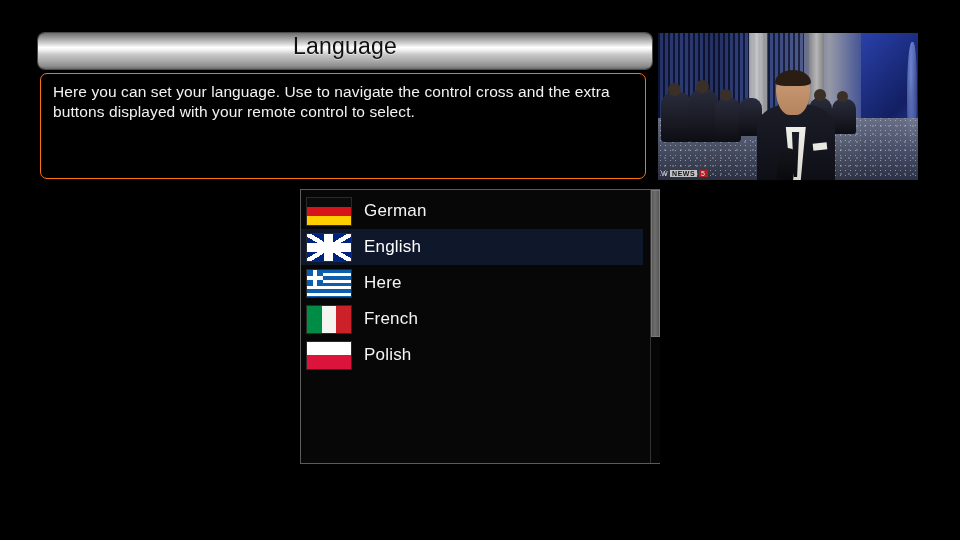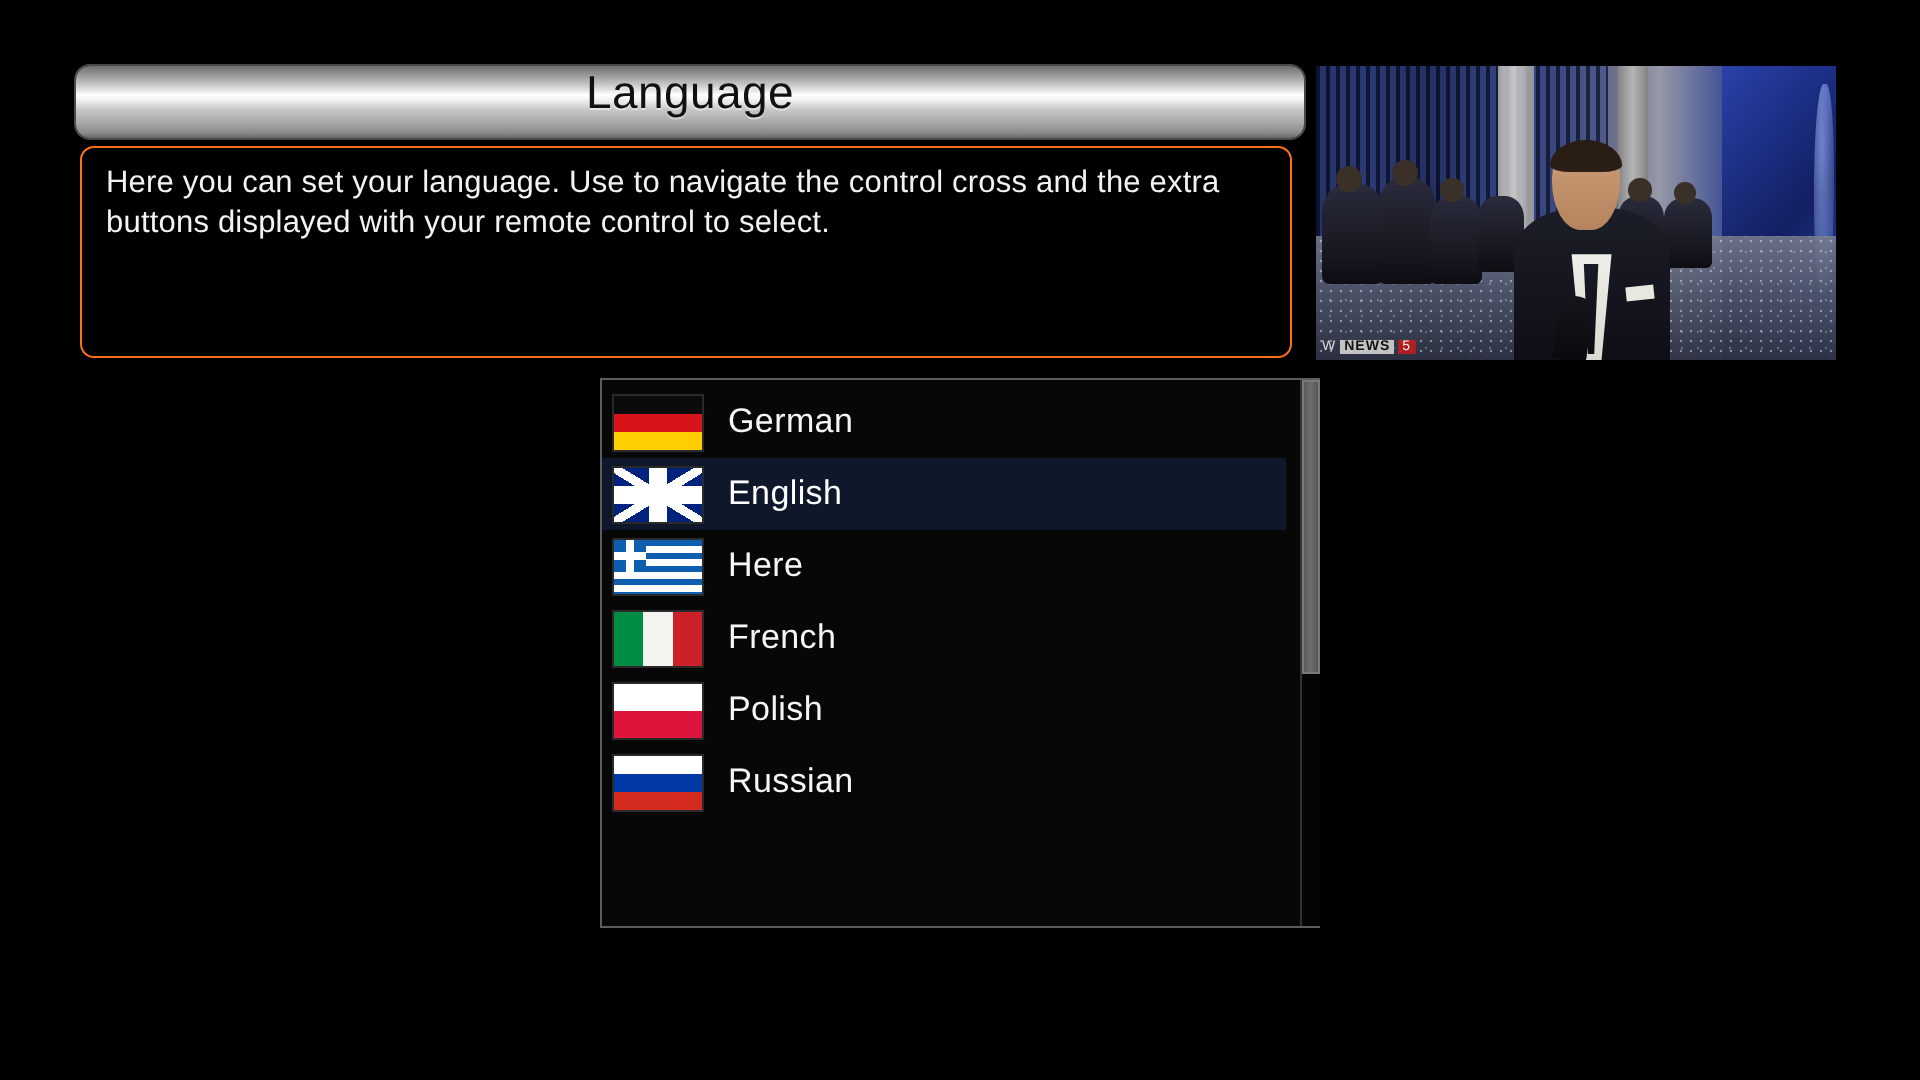--- a/index.html
+++ b/index.html
@@ -421,24 +421,20 @@
           <span class="lang-label">Here</span>
         </div>
         <div class="lang-row">
           <span class="flag flag-it"></span>
           <span class="lang-label">French</span>
         </div>
         <div class="lang-row">
           <span class="flag flag-pl"></span>
           <span class="lang-label">Polish</span>
         </div>
-        <div class="lang-row">
-          <span class="flag flag-ru"></span>
-          <span class="lang-label">Russian</span>
-        </div>
       </div>
   </div>
 
   <div id="scroll-track">
     <div id="scroll-thumb" style="height: 147px;"></div>
   </div>
 
 
 </div>
 

